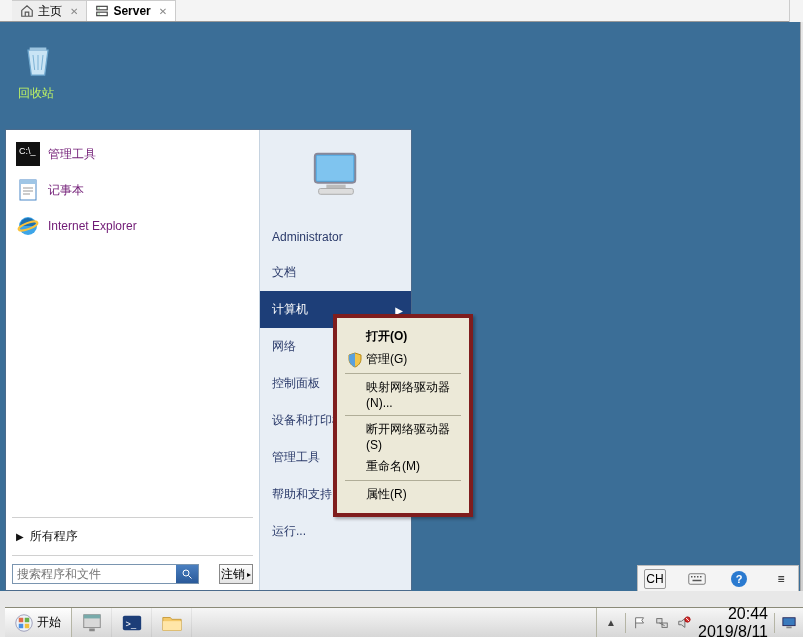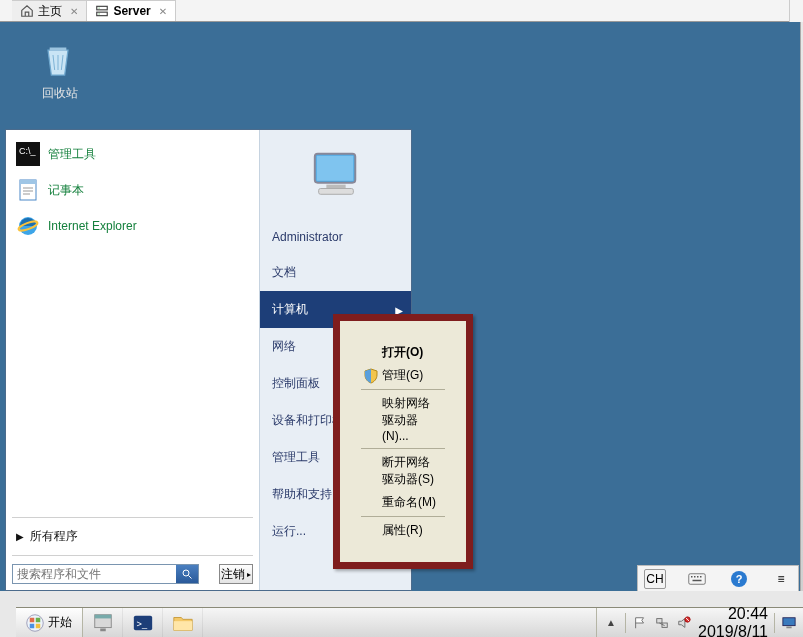--- a/index.html
+++ b/index.html
@@ -7,61 +7,61 @@
 
 
 .tab-bar { height: 22px; background: #f4f4f4; border-bottom: 1px solid #999; display: flex; align-items: stretch; padding-left: 12px; }
 .tab { display: flex; align-items: center; gap: 4px; padding: 2px 8px; font-size: 12px; border-right: 1px solid #ccc; background: #fff; border-top: 1px solid #ccc; cursor: default; }
 .tab.inactive { background: #eee; }
 .tab .close-x { color: #888; font-size: 10px; margin-left: 4px; }
 .tab .icon-svg { width: 14px; height: 14px; }
 
 
 .desktop { position: absolute; top: 22px; left: 0; right: 0; bottom: 46px; background: #3b6e97; }
-.desktop-icon { position: absolute; top: 18px; left: 18px; width: 60px; text-align: right; color: #e5e5e5; font-size: 12px; }
+.desktop-icon { position: absolute; top: 18px; left: 18px; width: 60px; text-align: left; color: #bef264; font-size: 12px; }
 .desktop-icon .bin-img { width: 40px; height: 40px; margin: 0 auto 2px; }
 
 
 .start-menu { position: absolute; left: 5px; bottom: 0; width: 407px; height: 462px; background: #fff; border: 1px solid #4b6b8c; display: flex; }
 .sm-left { width: 253px; background: #fff; display: flex; flex-direction: column; padding: 6px; }
 .sm-left-list { flex: 1; }
-.sm-prog { display: flex; align-items: center; gap: 8px; padding: 6px 4px; font-size: 12px; color: #15803d; cursor: default; }
+.sm-prog { display: flex; align-items: center; gap: 8px; padding: 6px 4px; font-size: 12px; color: #701a75; cursor: default; }
 .sm-prog .pi { width: 24px; height: 24px; }
 .sm-sep { height: 1px; background: #d0d0d0; margin: 4px 0; }
 .sm-allprog { display: flex; align-items: center; gap: 6px; padding: 6px 4px; font-size: 12px; color: #111; }
 .sm-allprog .tri { font-size: 10px; }
 .sm-search-row { display: flex; align-items: stretch; gap: 20px; margin-top: 4px; }
 .sm-search { flex: 1; display: flex; border: 1px solid #7a95b0; }
 .sm-search input { flex: 1; border: none; padding: 2px 4px; font-size: 12px; outline: none; }
 .sm-search .go { width: 22px; background: linear-gradient(#4a7fc0,#2a5a9a); display: flex; align-items: center; justify-content: center; color: #fff; font-size: 12px; }
 .sm-logoff { width: 60px; border: 1px solid #888; background: linear-gradient(#fefefe,#e4e4e4); display: flex; align-items: center; justify-content: center; font-size: 12px; gap: 2px; }
 .sm-logoff .tri { font-size: 8px; }
 
 .sm-right { flex: 1; background: #e8eef5; border-left: 1px solid #c6d3e0; display: flex; flex-direction: column; }
 .sm-avatar-wrap { height: 90px; display: flex; align-items: center; justify-content: center; }
 .sm-avatar { width: 62px; height: 54px; }
 .sm-r-item { padding: 10px 12px; font-size: 12px; color: #2a3a6a; cursor: default; position: relative; }
 .sm-r-item.sel { background: #1d3e78; color: #fff; }
 .sm-r-item .arrow { position: absolute; right: 8px; top: 50%; transform: translateY(-50%); font-size: 10px; color: #fff; }
 
 
-.ctx { position: absolute; left: 333px; top: 292px; width: 140px; background: #ece9d8; border: 7px solid #7f1d1d; box-shadow: 2px 2px 3px rgba(0,0,0,.3); padding: 20px; font-size: 12px; }
+.ctx { position: absolute; left: 333px; top: 292px; width: 140px; background: #ece9d8; border: 4px solid #7f1d1d; box-shadow: 2px 2px 3px rgba(0,0,0,.3); padding: 7px; font-size: 12px; }
 .ctx-row { display: flex; align-items: center; gap: 4px; padding: 3px 6px 3px 22px; position: relative; cursor: default; }
 .ctx-row.bold { font-weight: bold; }
 .ctx-row .ci { position: absolute; left: 3px; width: 16px; height: 16px; }
 .ctx-sep { height: 1px; background: #b0ad98; margin: 2px 1px; }
 
 
 .aux-bar { position: absolute; right: 4px; bottom: 46px; height: 26px; background: #f4f4f4; border: 1px solid #bbb; border-bottom: none; display: flex; align-items: center; gap: 20px; padding: 0 6px; }
 .aux-btn { width: 22px; height: 20px; display: flex; align-items: center; justify-content: center; font-size: 12px; border: 1px solid transparent; }
 .aux-btn.box { border: 1px solid #999; border-radius: 2px; }
 .aux-btn .help-q { width: 16px; height: 16px; border-radius: 50%; background: #2a7ad0; color: #fff; display: flex; align-items: center; justify-content: center; font-size: 11px; font-weight: bold; }
 
 
-.taskbar { position: absolute; left: 16px; right: 0; bottom: 0; height: 30px; background: linear-gradient(#f6f6f6,#d7d7d7); border-top: 1px solid #8a8a78; display: flex; align-items: stretch; }
+.taskbar { position: absolute; left: 5px; right: 0; bottom: 0; height: 30px; background: linear-gradient(#f6f6f6,#d7d7d7); border-top: 1px solid #8a8a78; display: flex; align-items: stretch; }
 .start-btn { display: flex; align-items: center; gap: 4px; padding: 0 10px; font-size: 12px; border-right: 1px solid #b5b5a5; background: linear-gradient(#fefefe,#e0e0e0); }
 .start-orb { width: 18px; height: 18px; }
 .tb-icon { width: 40px; display: flex; align-items: center; justify-content: center; border-right: 1px solid rgba(0,0,0,.06); }
 .tb-icon svg, .tb-icon .emoji { width: 22px; height: 22px; font-size: 18px; }
 .tray { margin-left: auto; display: flex; align-items: center; gap: 6px; padding: 0 6px; font-size: 11px; border-left: 1px solid #b5b5a5; }
 .tray .clock { text-align: right; line-height: 1.1; font-size: 16px; }
 .tray-icon { width: 16px; height: 16px; display: flex; align-items: center; justify-content: center; }
 .vline { width: 1px; height: 20px; background: #b5b5a5; }
 .right-edge { position: absolute; top: 22px; right: 0; bottom: 46px; width: 3px; background: linear-gradient(#e8e8e8,#d0d0d0); border-left: 1px solid #aaa; }
 .top-right-corner { position: absolute; top: 0; right: 0; height: 22px; width: 14px; background: #f4f4f4; border-left: 1px solid #ccc; }

